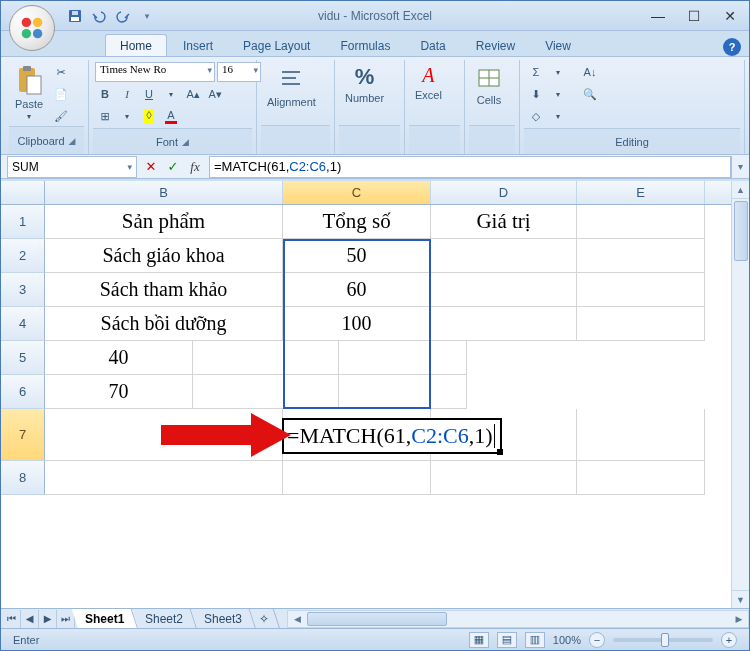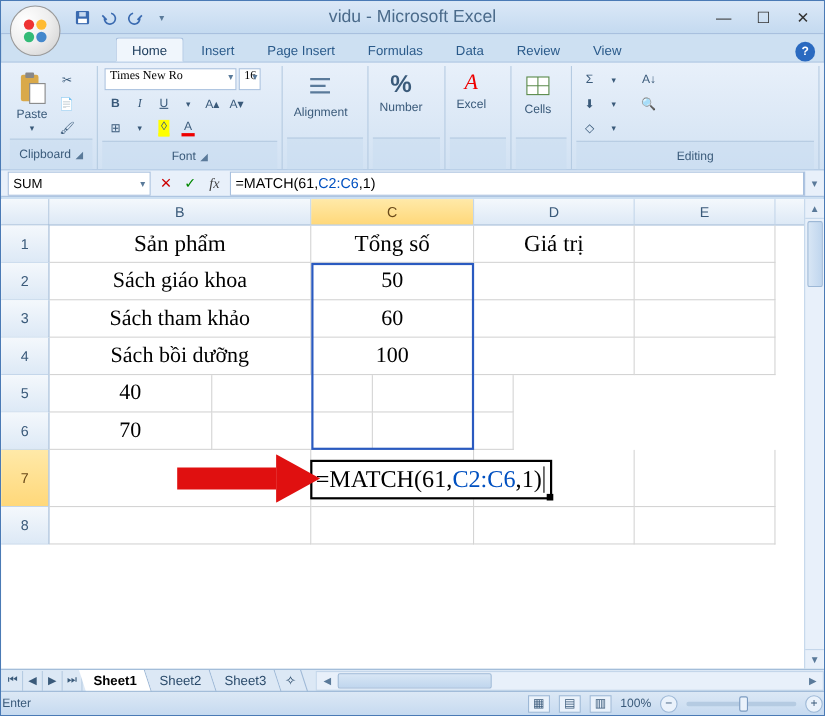--- a/index.html
+++ b/index.html
@@ -5,21 +5,21 @@
   * { box-sizing: border-box; margin: 0; padding: 0; }
   body { font-family: "Segoe UI", Tahoma, sans-serif; font-size: 12px; background: #fff; }
   .window { width: 750px; height: 651px; border: 1px solid #4a7ab5; background: #cde0f2; position: relative; overflow: hidden; }
   
   
   .titlebar { height: 30px; background: linear-gradient(#dbe8f7,#c4daf0); display: flex; align-items: center; padding: 0 6px; border-bottom: 1px solid #a8c0de; }
   .office-btn { width: 46px; height: 46px; border-radius: 50%; background: radial-gradient(circle at 30% 30%, #fff, #eee, #ccc); border: 1px solid #999; position: absolute; left: 8px; top: 4px; z-index: 10; display:flex; align-items:center; justify-content:center; }
   .office-btn svg { width: 30px; height: 30px; }
   .qat { margin-left: 58px; display: flex; gap: 4px; }
   .qat-btn { width: 20px; height: 20px; display: flex; align-items: center; justify-content: center; border-radius: 3px; }
-  .title-text { position: absolute; left: 50%; transform: translateX(-50%); color: #4a6a8a; font-size: 16px; }
+  .title-text { position: absolute; left: 50%; transform: translateX(-50%); color: #4a6a8a; font-size: 12px; }
   .win-ctrls { margin-left: auto; display: flex; gap: 10px; }
   .win-ctrl { width: 26px; height: 20px; display: flex; align-items: center; justify-content: center; color: #333; font-size: 14px; }
   
   
   .tabs { height: 26px; display: flex; align-items: flex-end; padding-left: 62px; gap: 2px; border-bottom: 1px solid #a8c0de; }
   .tab { padding: 4px 14px 3px; color: #2a5a8a; font-size: 12px; border-top-left-radius: 3px; border-top-right-radius: 3px; }
   .tab.active { background: #f0f6fc; border: 1px solid #a8c0de; border-bottom: none; color: #1a3a5a; font-weight: 500; margin-left: 42px; }
   .help-icon { margin-left: auto; margin-right: 8px; width:18px; height:18px; border-radius:50%; background:#2a6ac0; color:#fff; display:flex; align-items:center; justify-content:center; font-size:11px; font-weight:bold; }
 
   
@@ -88,21 +88,21 @@
   .nav-btn { width:18px; height:18px; display:flex; align-items:center; justify-content:center; font-size:10px; color:#3a5a7a; border-right:1px solid #b5cbe2;}
   .sheettab { height:20px; padding:0 10px; font-size:12px; display:flex; align-items:center; border-right:1px solid #9db8d6; background:#dce8f5; color:#2a4a6a; border-top-right-radius:0; transform:skewX(18deg);}
   .sheettab span{transform:skewX(-18deg);}
   .sheettab.active { background:#fff; font-weight:bold; color:#000;}
   .sheettab-new { width:24px; display:flex; align-items:center; justify-content:center;}
   .hscroll { flex:1; margin-left:10px; height:18px; background:#e8f0fa; border:1px solid #c4d6ea; display:flex;}
   .hscroll-btn{width:18px;display:flex;align-items:center;justify-content:center;font-size:9px;color:#5a7a9a;}
   .hscroll-thumb{flex-shrink:0; width:140px; margin:1px; background:linear-gradient(#d8e6f5,#c0d6ee); border:1px solid #9db8d6; border-radius:2px;}
 
   
-  .statusbar { position:absolute; bottom:0; left:0; right:0; height:22px; background:linear-gradient(#dce8f5,#c6daf0); border-top:1px solid #9db8d6; display:flex; align-items:center; padding:0 1px; font-size:11px; color:#3a5a7a;}
+  .statusbar { position:absolute; bottom:0; left:0; right:0; height:22px; background:linear-gradient(#dce8f5,#c6daf0); border-top:1px solid #9db8d6; display:flex; align-items:center; padding:0 12px; font-size:11px; color:#3a5a7a;}
   .status-right{ margin-left:auto; display:flex; align-items:center; gap:8px;}
   .view-btn{ width:20px; height:16px; border:1px solid #9db8d6; background:#eaf2fb; display:flex; align-items:center; justify-content:center;}
   .zoom-slider{ width:100px; height:4px; background:#b5cbe2; position:relative; border-radius:2px;}
   .zoom-slider-thumb{ position:absolute; left:48px; top:-5px; width:8px; height:14px; background:#eaf2fb; border:1px solid #7a9ac0; border-radius:2px;}
   .zoom-btn{ width:16px; height:16px; border:1px solid #9db8d6; border-radius:50%; display:flex; align-items:center; justify-content:center; background:#eaf2fb; font-size:11px;}
 </style>
 </head>
 <body>
 
 <div class="window">
@@ -140,21 +140,21 @@
     <div class="win-ctrls">
       <div class="win-ctrl">—</div>
       <div class="win-ctrl">☐</div>
       <div class="win-ctrl">✕</div>
     </div>
   </div>
 
   <div class="tabs">
     <div class="tab active">Home</div>
     <div class="tab">Insert</div>
-    <div class="tab">Page Insert</div>
+    <div class="tab">Page Layout</div>
     <div class="tab">Formulas</div>
     <div class="tab">Data</div>
     <div class="tab">Review</div>
     <div class="tab">View</div>
     <div class="help-icon">?</div>
   </div>
 
   <div class="ribbon">
     <div class="group" style="width:84px;">
       <div class="group-body">
@@ -176,21 +176,21 @@
       <div class="group-title">
           <span>Clipboard</span>
           <span class="dialog-launcher">◢</span>
         </div>
     </div>
 
     <div class="group" style="width:168px;">
       <div class="group-body col2" style="padding:2px;">
         <div class="small-row">
           <div class="combo" style="width:120px;">Times New Ro</div>
-          <div class="combo" style="width:20px;">16</div>
+          <div class="combo" style="width:44px;">16</div>
         </div>
         <div class="small-row">
           <div class="small-btn" style="font-weight:bold;">B</div>
           <div class="small-btn" style="font-style:italic;font-family:serif;">I</div>
           <div class="small-btn" style="text-decoration:underline;">U</div>
           <div class="small-btn" style="font-size:8px;">▾</div>
           <div class="small-btn">A▴</div>
           <div class="small-btn">A▾</div>
         </div>
         <div class="small-row">

